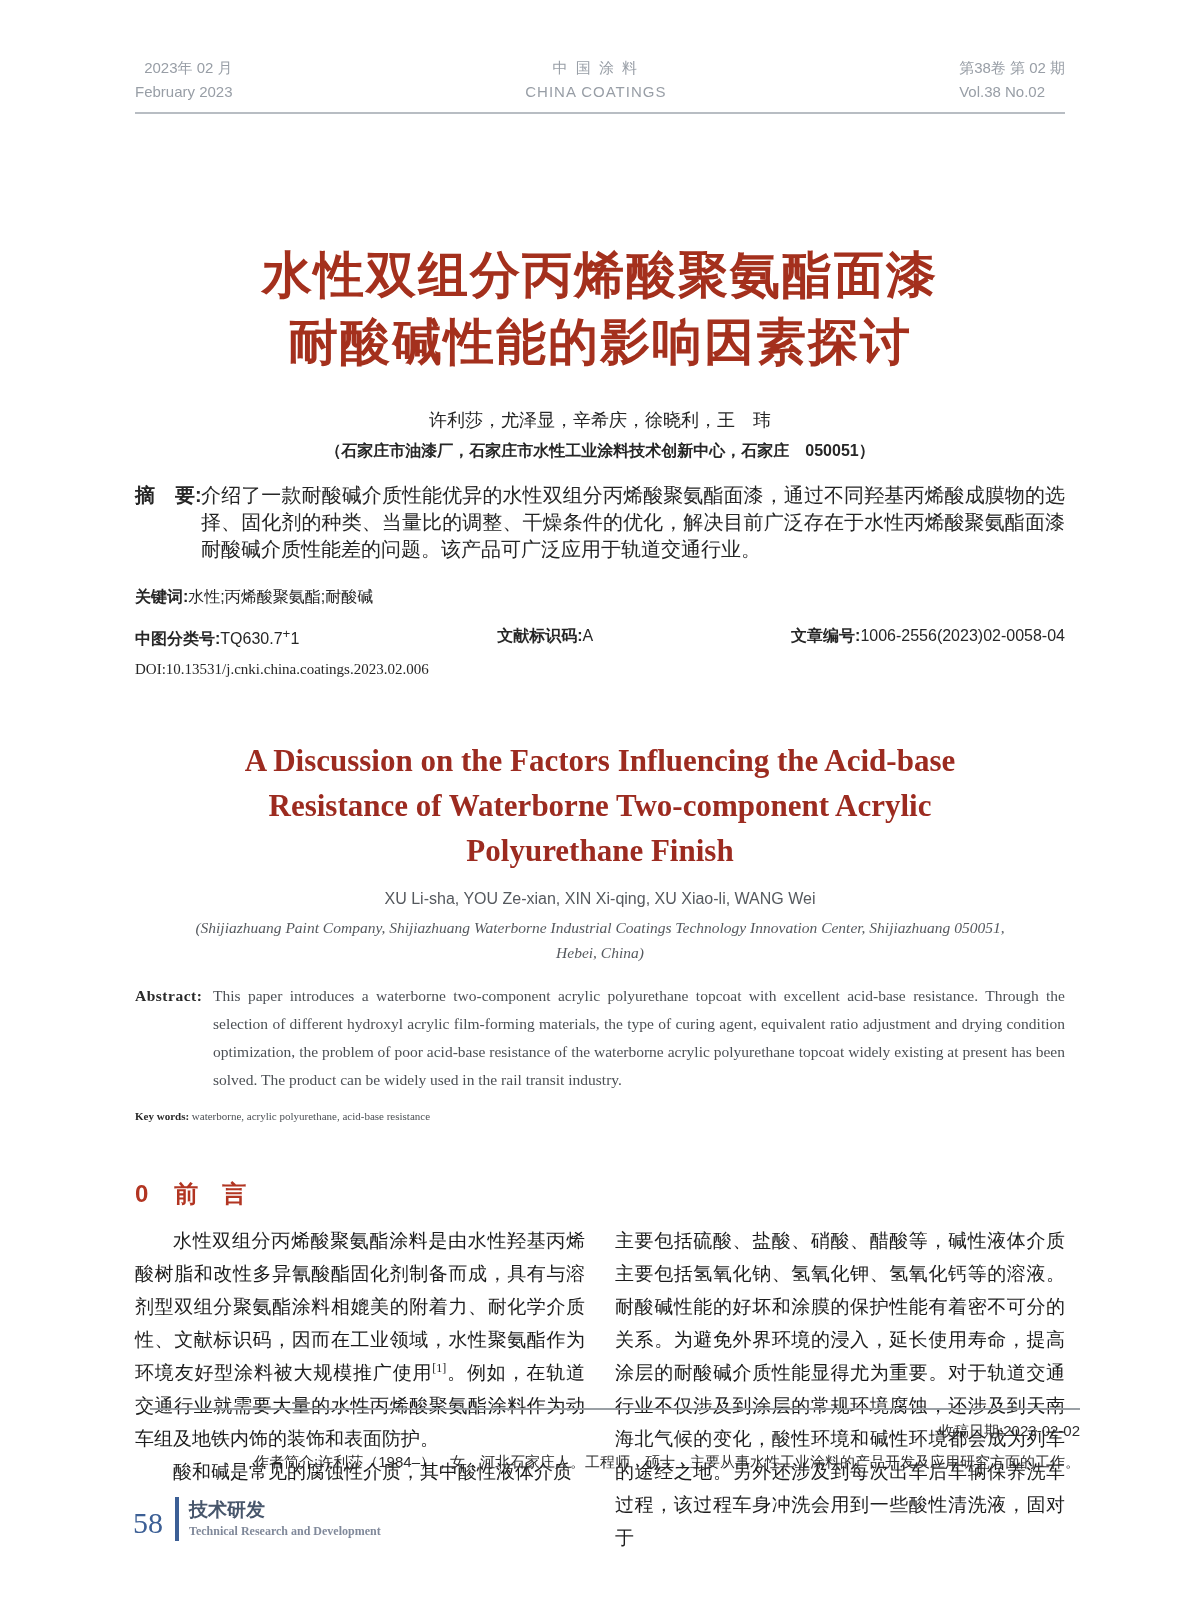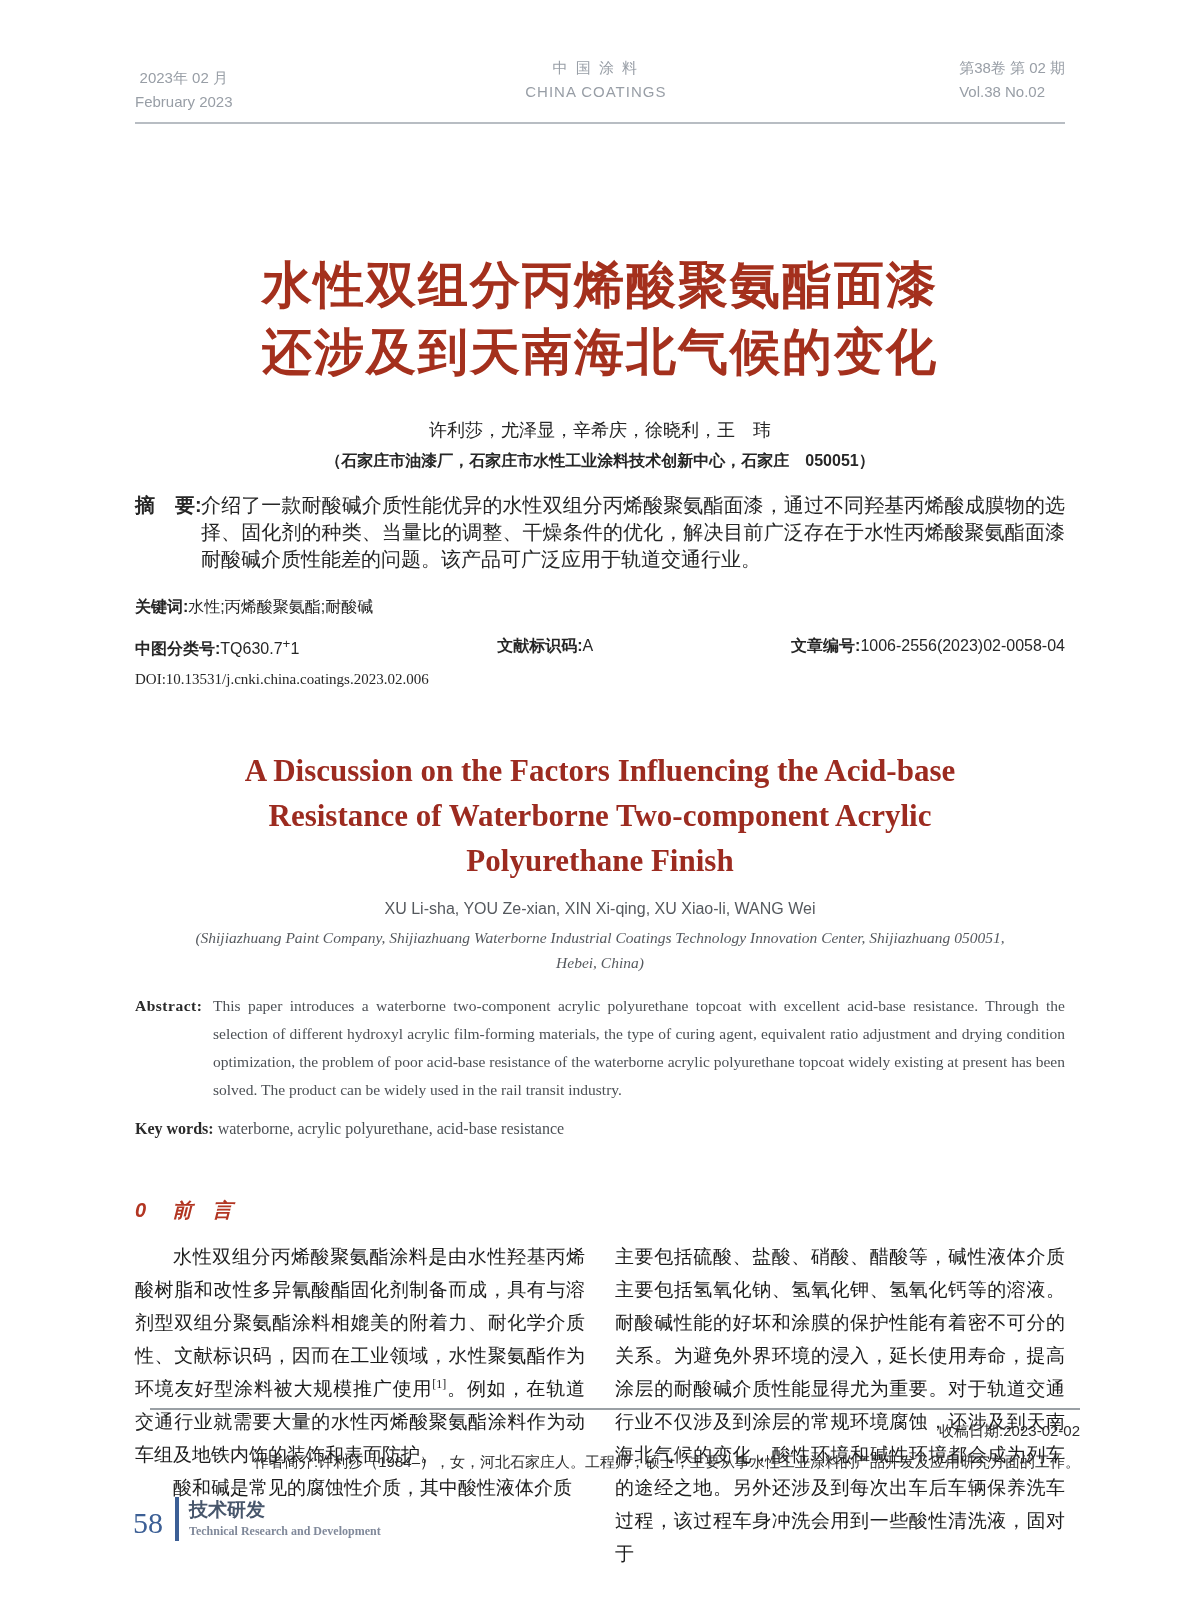--- a/index.html
+++ b/index.html
@@ -12,21 +12,21 @@
     color:#1f1f1f;
   }
   .content{width:930px;margin-left:135px;}
 
   
   .journal-header{
     display:flex;justify-content:space-between;align-items:flex-start;
     padding-top:56px;color:#989ea6;font-size:15px;line-height:24px;
   }
   .jh-cell{white-space:nowrap;}
-  .jh-left{text-align:center;margin-top:10px;}
+  .jh-left{text-align:right;}
   .jh-center{text-align:center;letter-spacing:2px;}
   .jh-center .en{letter-spacing:1px;}
   .jh-right{text-align:left;}
   .header-rule{border:none;border-top:2px solid #b8bdc3;margin:8px 0 0 0;}
 
   
   .title-cn{
     margin-top:128px;text-align:center;color:#a4301d;
     font-weight:700;font-size:50px;line-height:67px;letter-spacing:2px;
     font-family:"Liberation Sans", sans-serif;
@@ -52,28 +52,27 @@
   .authors-en{margin-top:17px;text-align:center;font-size:16px;color:#55595e;}
   .affil-en{
     margin-top:7px;text-align:center;font-size:15.5px;line-height:25px;
     font-style:italic;color:#55595e;font-family:"Liberation Serif", serif;
   }
   .abs-en{
     margin-top:17px;font-size:15.5px;line-height:28px;color:#4c5055;text-align:justify;
     font-family:"Liberation Serif", serif;padding-left:78px;
   }
   .abs-en .lbl{display:inline-block;width:78px;margin-left:-78px;font-weight:700;color:#2a2a2a;letter-spacing:0.5px;white-space:nowrap;}
-  .kw-en{margin-top:16px;font-size:16px;color:#4c5055;font-family:"Liberation Serif", serif;}
+  .kw-en{margin-top:16px;font-size:11px;color:#4c5055;font-family:"Liberation Serif", serif;}
   .kw-en .lbl{font-weight:700;color:#2a2a2a;}
 
   
   .sec-head{
-    margin-top:58px;color:#b23522;font-weight:700;font-size:20px;line-height:28px;
+    margin-top:58px;color:#b23522;font-weight:700;font-size:24px;line-height:28px;
     font-family:"Liberation Sans", sans-serif;
-    font-style:italic;
   }
   .sec-head .num{margin-right:26px;}
   .sec-head .ttl{letter-spacing:0;}
 
   
   .cols{display:flex;gap:30px;margin-top:16px;}
   .col{width:450px;font-size:19px;line-height:33px;color:#1c1c1c;text-align:justify;
        font-family:"Liberation Serif", serif;}
   .col p{margin:0;}
   .col p.indent{text-indent:2em;}
@@ -109,21 +108,21 @@
       </div>
       <div class="jh-cell jh-right">
         <div>第38卷  第 02 期</div>
         <div>Vol.38  No.02</div>
       </div>
     </div>
     <hr class="header-rule">
 
     <div class="title-cn">
       <div>水性双组分丙烯酸聚氨酯面漆</div>
-      <div>还涉及到天南海北气候的变化</div>
+      <div>耐酸碱性能的影响因素探讨</div>
     </div>
 
     <div class="authors-cn">许利莎，尤泽显，辛希庆，徐晓利，王　玮</div>
     <div class="affil-cn">（石家庄市油漆厂，石家庄市水性工业涂料技术创新中心，石家庄　050051）</div>
 
     <p class="abs-cn"><span class="lbl">摘　要:</span><span>介绍了一款耐酸碱介质性能优异的水性双组分丙烯酸聚氨酯面漆，通过不同羟基丙烯酸成膜物的选择、固化剂的种类、当量比的调整、干燥条件的优化，解决目前广泛存在于水性丙烯酸聚氨酯面漆耐酸碱介质性能差的问题。该产品可广泛应用于轨道交通行业。</span></p>
 
     <p class="kw-cn"><span class="lbl">关键词:</span><span>水性;丙烯酸聚氨酯;耐酸碱</span></p>
 
     <div class="class-row">

